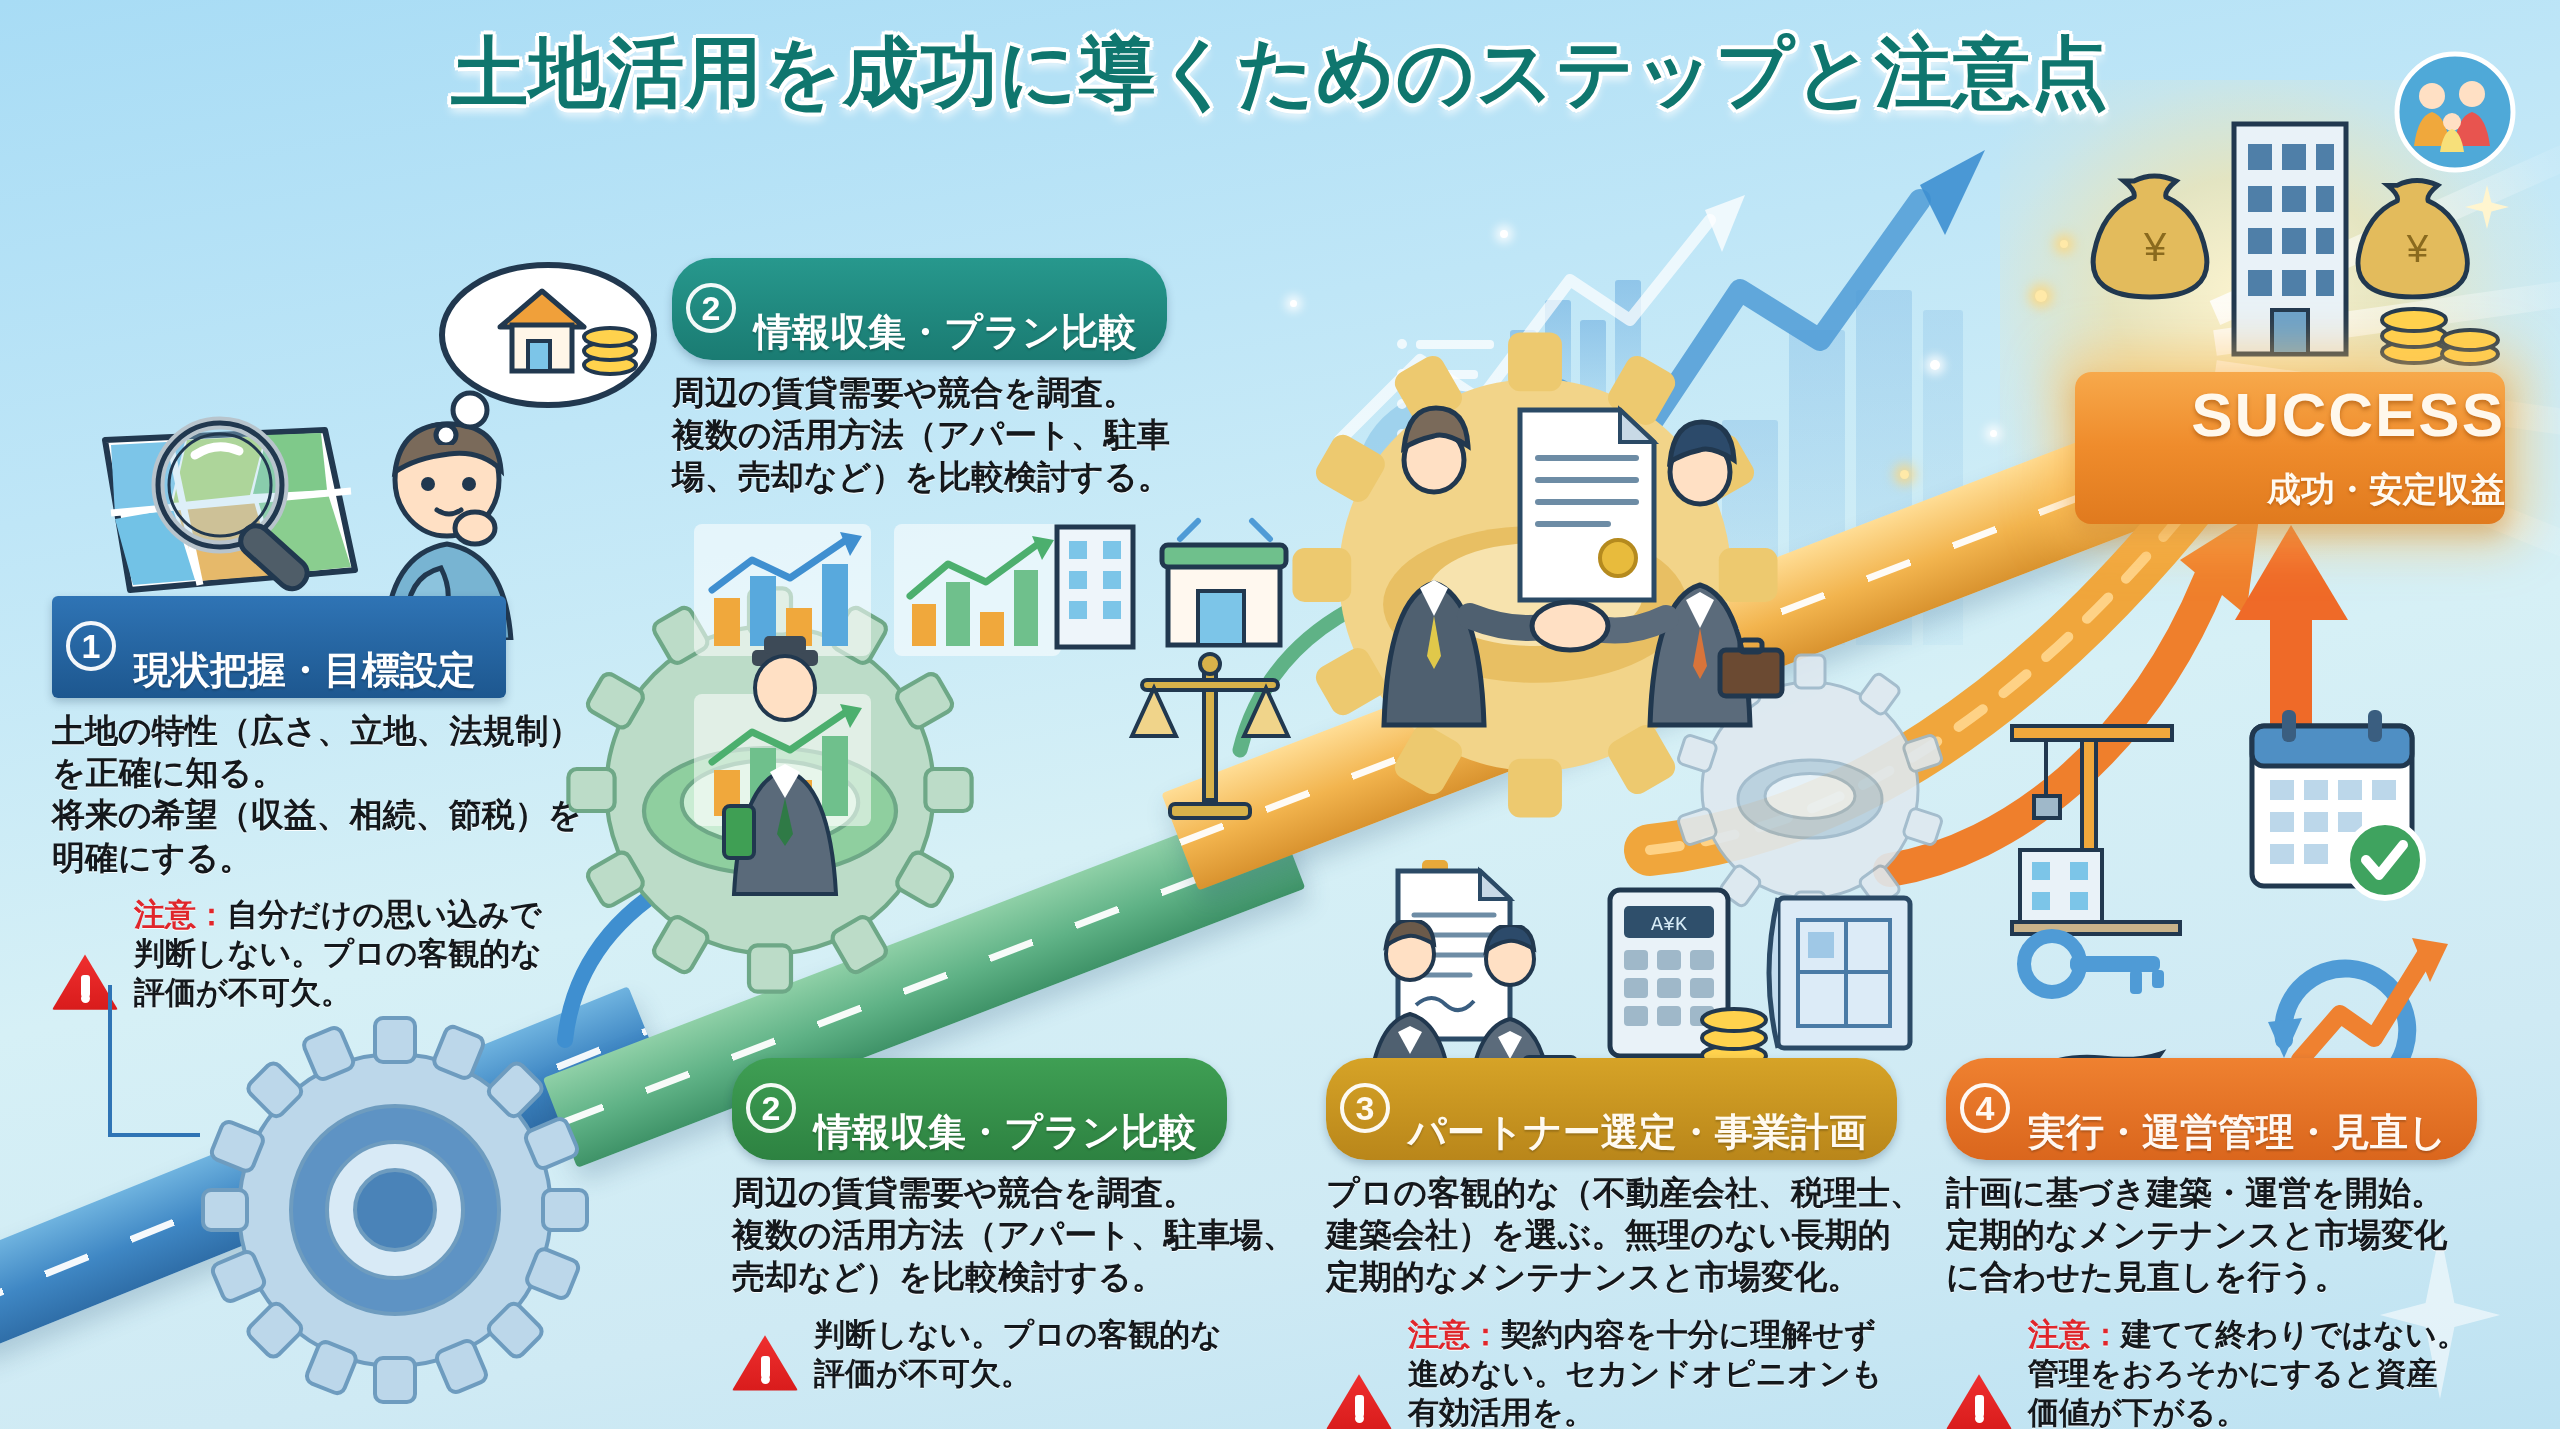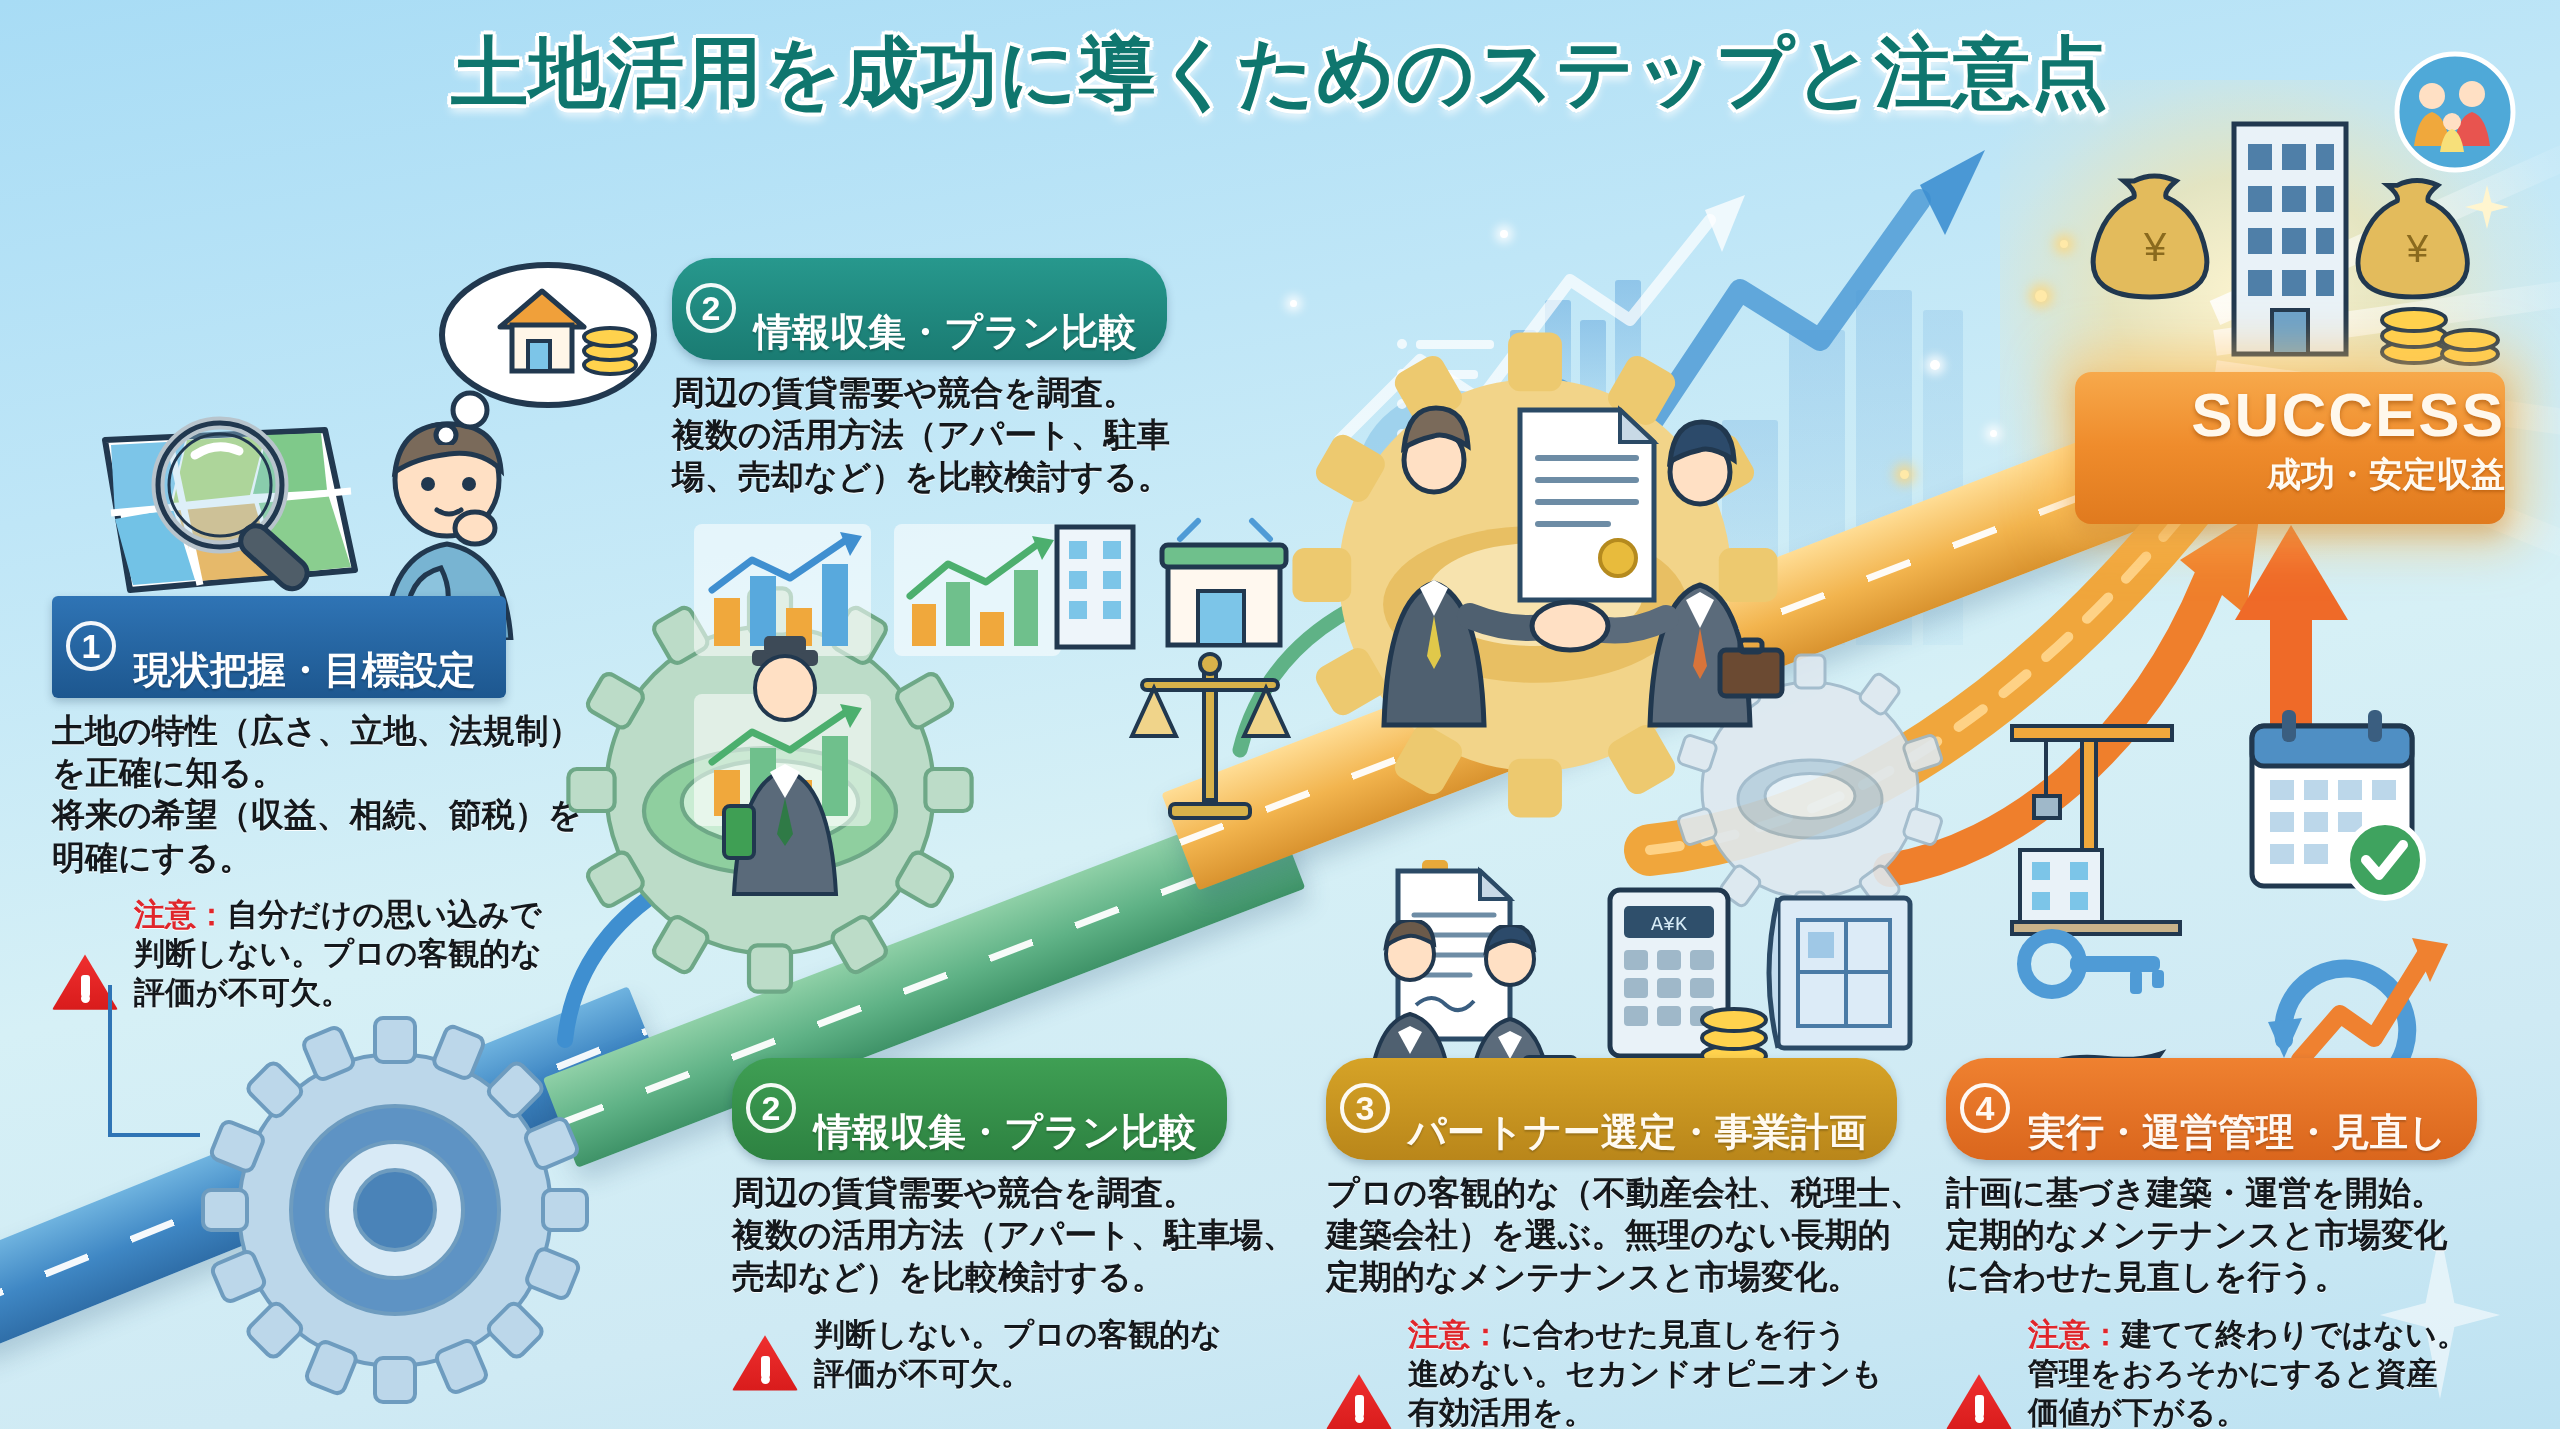--- a/index.html
+++ b/index.html
@@ -117,21 +117,21 @@
     background: linear-gradient(180deg, #f7a94b 0%, #ef8c2c 48%, #e07a1e 100%);
     box-shadow: 0 0 46px 22px rgba(255,190,90,.55), 0 10px 20px rgba(140,70,10,.3);
     text-align: right; padding-top: 10px;
   }
   .success-box .s1 {
     font-size: 62px; font-weight: 900; color: #fff8ec; letter-spacing: 2px;
     text-shadow: 0 3px 4px rgba(150,70,0,.5); line-height: 1.05;
     font-family: "Liberation Sans", sans-serif;
   }
   .success-box .s2 {
-    font-size: 34px; font-weight: 800; color: #fffaf1; margin-top: 5px;
+    font-size: 34px; font-weight: 800; color: #fffaf1; margin-top: 20px;
     text-shadow: 0 2px 3px rgba(150,70,0,.45);
     font-family: "DejaVu Sans", "Liberation Sans", sans-serif;
     padding-left: 24px;
   }
 
   
   .ill { position: absolute; }
   .sparkle { position: absolute; background:#fff; border-radius:50%; box-shadow:0 0 10px 5px rgba(255,255,255,.8); }
   .goldsparkle { position:absolute; background:#ffe9a8; border-radius:50%; box-shadow:0 0 12px 6px rgba(255,214,120,.8); }
 </style>
@@ -705,21 +705,21 @@
     <div>建築会社）を選ぶ。無理のない長期的</div>
     <div>定期的なメンテナンスと市場変化。</div>
   </div>
   <div class="warn">
     <div class="warn-icon">
       <div class="tri"></div>
         <div class="bang"></div>
         <div class="dot"></div>
     </div>
     <div class="warn-text">
-      <div><span class="warn-lead">注意：</span><span>に合わせた見直しを行う</span></div>
+      <div><span class="warn-lead">注意：</span><span>契約内容を十分に理解せず</span></div>
       <div>進めない。セカンドオピニオンも</div>
       <div>有効活用を。</div>
     </div>
   </div>
 </div>
 
 <div class="card" style="left:1946px; top:1058px; width:600px;">
   <div class="pill pill-orange">
     <span class="num">4</span>
     <span class="lbl">実行・運営管理・見直し</span>

